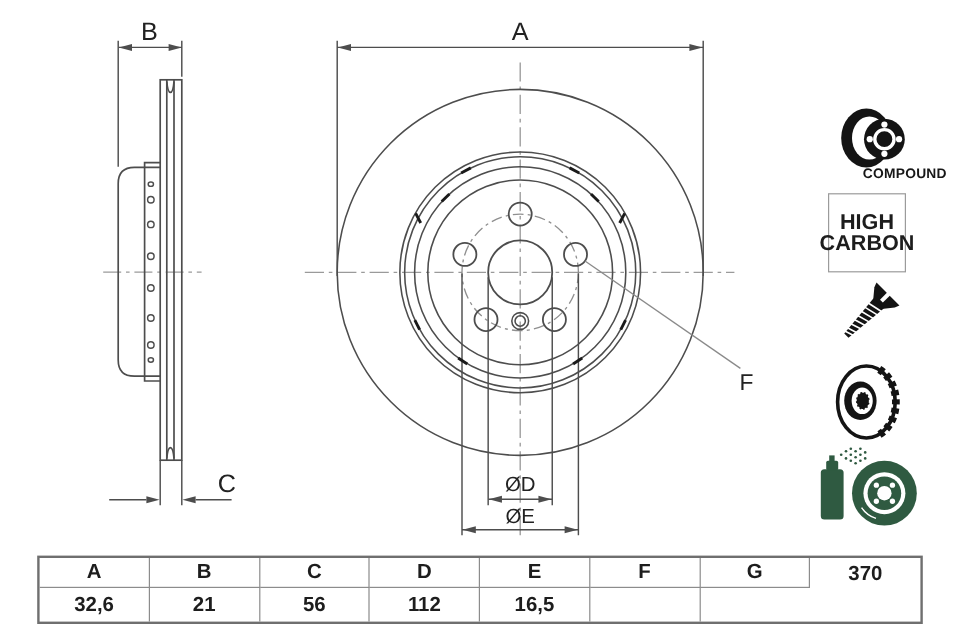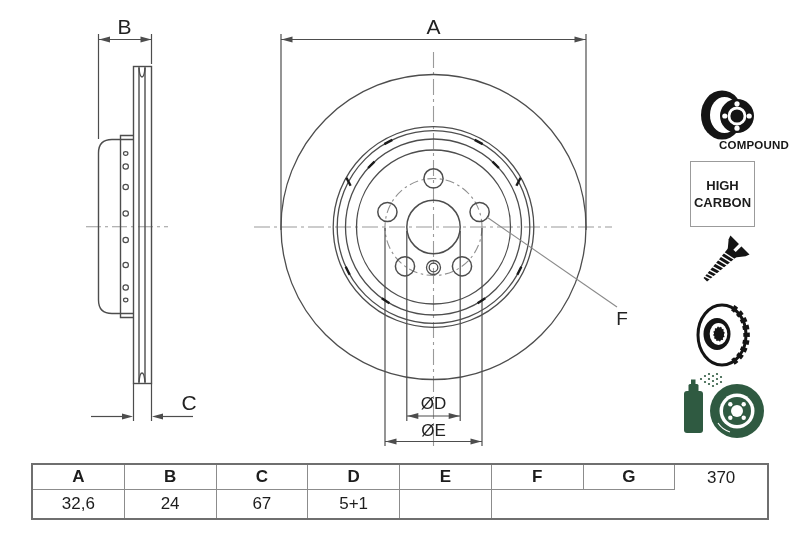--- a/index.html
+++ b/index.html
@@ -8,27 +8,27 @@
   svg text{font-family:"Liberation Sans","DejaVu Sans",sans-serif;fill:#222;}
   .dim-label{font-size:21px;}
   .dim-label-small{font-size:17px;}
   .f-label{font-size:19px;}
 
   .icon-abs{position:absolute;}
   .compound-label{position:absolute;left:708px;top:139px;width:92px;text-align:center;
      font-size:11.5px;font-weight:bold;color:#161616;letter-spacing:.2px;}
   .high-carbon{position:absolute;left:690px;top:161px;width:65px;height:66px;border:1.5px solid #9b9b9b;
      box-sizing:border-box;display:flex;flex-direction:column;align-items:center;justify-content:center;
-     font-size:13px;font-weight:bold;color:#1d1d1d;line-height:17px;background:#fff;}
+     font-size:18px;font-weight:bold;color:#1d1d1d;line-height:17px;background:#fff;}
 
   .dim-table{position:absolute;left:31px;top:463px;width:738px;height:57px;box-sizing:border-box;
      border:2px solid #6f6f6f;display:grid;grid-template-columns:repeat(8,1fr);grid-template-rows:25px 28px;
      background:#fff;}
   .dim-table .cell{border-right:1.3px solid #8c8c8c;display:flex;align-items:center;justify-content:center;
-     color:#1d1d1d;font-size:17px;box-sizing:border-box;}
+     color:#1d1d1d;font-size:17px;box-sizing:border-box;font-weight:bold;}
   .dim-table .cell:nth-child(8n){border-right:none;}
   .dim-table .hdr{font-weight:bold;border-bottom:1.3px solid #8c8c8c;}
 </style>
 </head>
 <body>
 
 <div class="stage">
 
   <svg width="800" height="460" viewBox="0 0 800 460" style="position:absolute;left:0;top:0;">
     <g fill="none" stroke="#4d4d4d" stroke-width="1.2">
@@ -242,19 +242,20 @@
   <div class="dim-table">
     <div class="cell hdr">A</div>
     <div class="cell hdr">B</div>
     <div class="cell hdr">C</div>
     <div class="cell hdr">D</div>
     <div class="cell hdr">E</div>
     <div class="cell hdr">F</div>
     <div class="cell hdr">G</div>
     <div class="cell">370</div>
     <div class="cell">32,6</div>
-    <div class="cell">24</div>
-    <div class="cell">67</div>
-    <div class="cell">5+1</div>
+    <div class="cell">21</div>
+    <div class="cell">56</div>
+    <div class="cell">112</div>
+    <div class="cell">16,5</div>
     <div class="cell"></div>
   </div>
 
 </div>
 
 </body></html>

